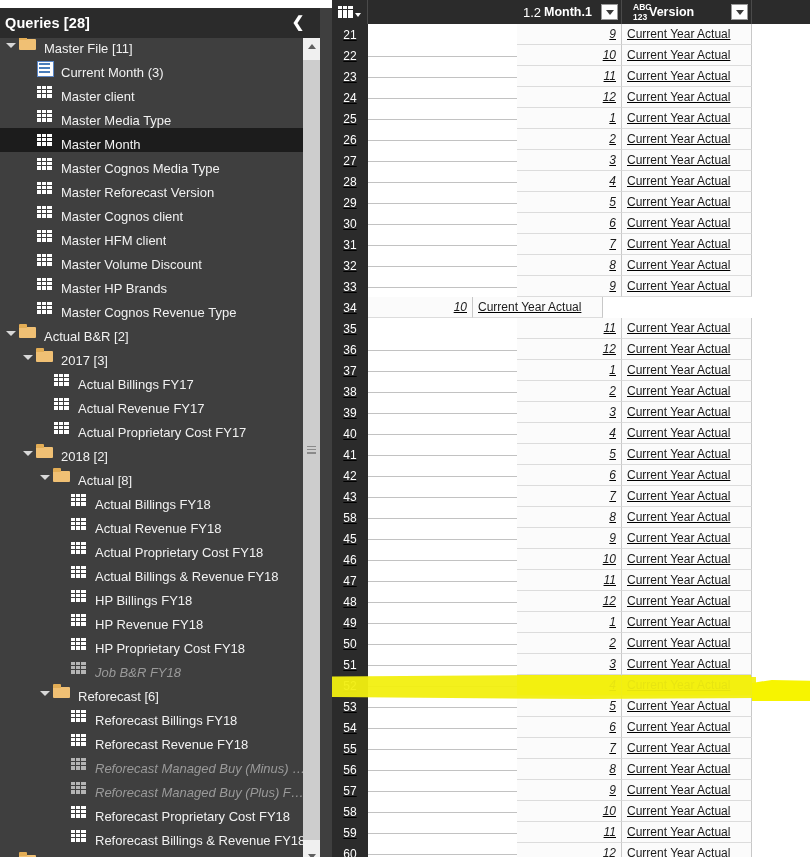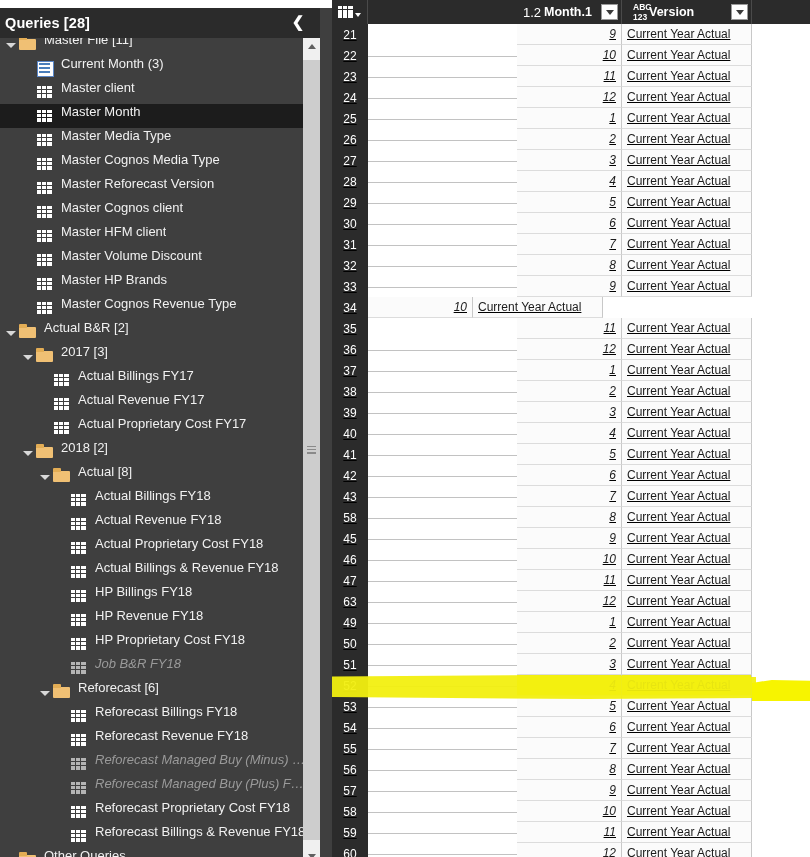--- a/index.html
+++ b/index.html
@@ -38,21 +38,21 @@
   }
   #tree-wrap {
     position: absolute; left: 0; top: 30px;
     width: 332px; height: 827px;
     background: #3f3f3f;
     overflow: hidden;
   }
   #tree { position: absolute; left: 0; top: -6px; width: 308px; }
 
   .tree-row {
-    height: 24px; display: flex; align-items: flex-start;
+    height: 24px; display: flex; align-items: flex-end;
     color: #f1f1f1; font-size: 13px; white-space: nowrap;
     position: relative; cursor: default;
   }
   .tree-row.selected { background: #1c1c1c; }
   .tree-row.disabled .tree-label { color: #9a9a9a; font-style: italic; }
   .tree-label { overflow: hidden; text-overflow: ellipsis; }
 
   .twisty {
     width: 14px; min-width: 14px; height: 24px;
     display: flex; align-items: center; justify-content: center;
@@ -311,35 +311,35 @@
             <span class="tree-label">Current Month (3)</span>
           </div>
           <div class="tree-row">
             <div style="width: 21px; min-width: 21px; height: 24px;"></div>
             <div class="twisty empty">
               <i></i>
             </div>
             <div class="ico table"></div>
             <span class="tree-label">Master client</span>
           </div>
+          <div class="tree-row">
+            <div style="width: 21px; min-width: 21px; height: 24px;"></div>
+            <div class="twisty empty">
+              <i></i>
+            </div>
+            <div class="ico table"></div>
+            <span class="tree-label">Master Media Type</span>
+          </div>
           <div class="tree-row selected">
             <div style="width: 21px; min-width: 21px; height: 24px;"></div>
             <div class="twisty empty">
               <i></i>
             </div>
             <div class="ico table"></div>
             <span class="tree-label">Master Month</span>
-          </div>
-          <div class="tree-row">
-            <div style="width: 21px; min-width: 21px; height: 24px;"></div>
-            <div class="twisty empty">
-              <i></i>
-            </div>
-            <div class="ico table"></div>
-            <span class="tree-label">Master Media Type</span>
           </div>
           <div class="tree-row">
             <div style="width: 21px; min-width: 21px; height: 24px;"></div>
             <div class="twisty empty">
               <i></i>
             </div>
             <div class="ico table"></div>
             <span class="tree-label">Master Cognos Media Type</span>
           </div>
           <div class="tree-row">
@@ -788,21 +788,21 @@
           <div class="cell c-month1">10</div>
           <div class="cell c-version">Current Year Actual</div>
         </div>
         <div class="row">
           <div class="rownum">47</div>
           <div class="cell c-month">9/11/2017 12:00:00 a.m.</div>
           <div class="cell c-month1">11</div>
           <div class="cell c-version">Current Year Actual</div>
         </div>
         <div class="row">
-          <div class="rownum">63</div>
+          <div class="rownum">48</div>
           <div class="cell c-month">1/12/2017 12:00:00 a.m.</div>
           <div class="cell c-month1">12</div>
           <div class="cell c-version">Current Year Actual</div>
         </div>
         <div class="row">
           <div class="rownum">49</div>
           <div class="cell c-month">1/11/2018 12:00:00 a.m.</div>
           <div class="cell c-month1">1</div>
           <div class="cell c-version">Current Year Actual</div>
         </div>

